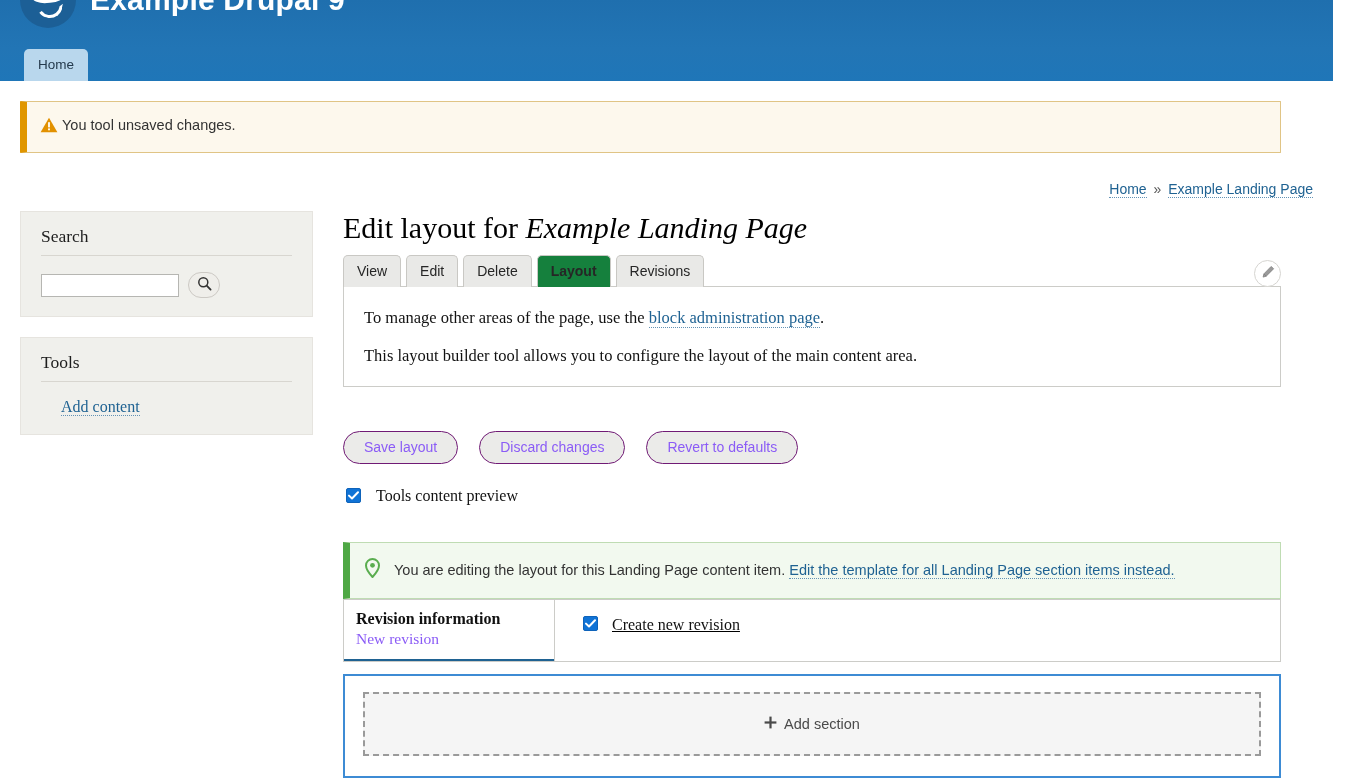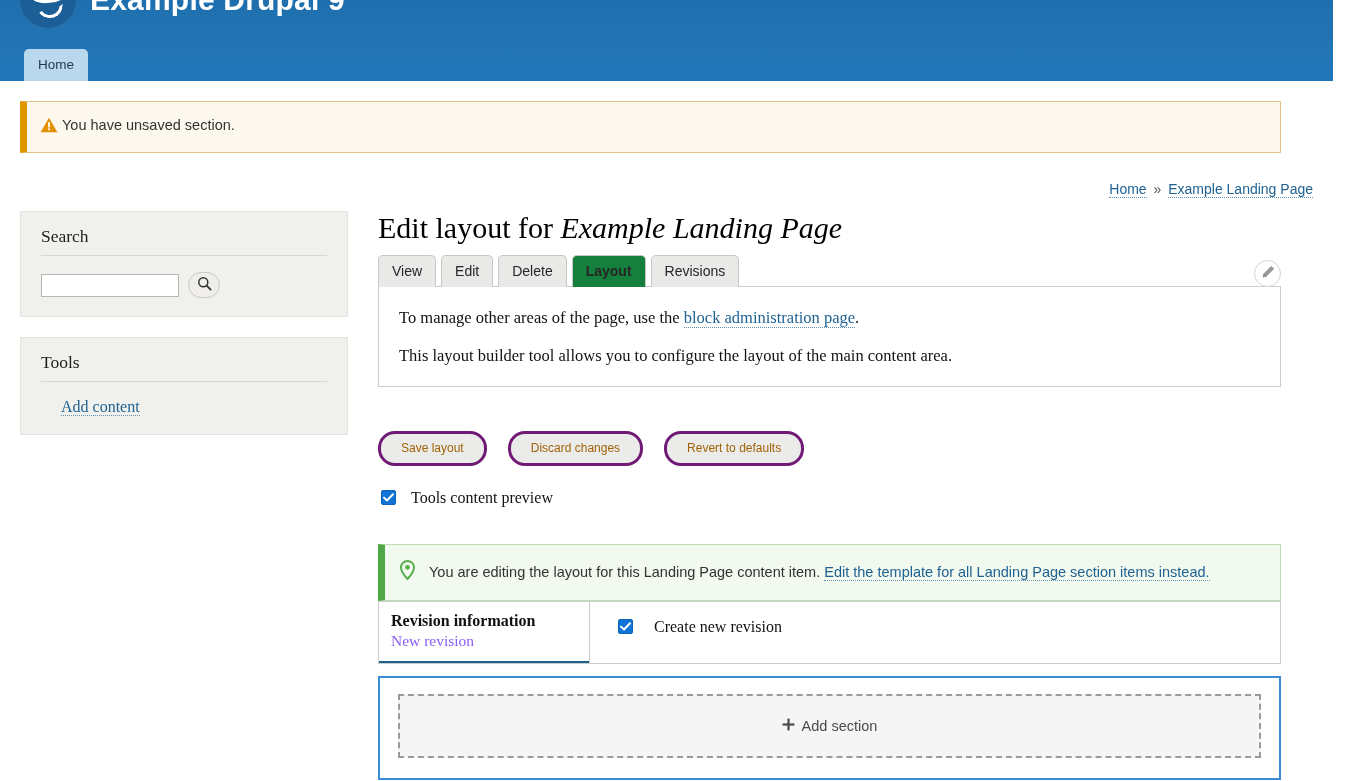--- a/index.html
+++ b/index.html
@@ -84,21 +84,21 @@
     font-size: 14px; color: #4c4d4f; text-align: right;
   }
   .breadcrumb a {
     color: #1f6292; text-decoration: none;
     border-bottom: 1px dotted #6292b5;
   }
   .breadcrumb .sep { padding: 0 3px; color: #555; }
 
   
   .columns { display: flex; align-items: flex-start; padding: 14px 0 0 20px; }
-  .sidebar { width: 328px; flex: none; }
+  .sidebar { width: 293px; flex: none; }
   .content { flex: 1; padding-left: 30px; padding-right: 52px; }
 
   .block {
     background: #f0f0ec; border: 1px solid #e6e4df;
     padding: 14px 20px 18px 20px; margin-bottom: 20px;
   }
   .block h2 {
     margin: 0 0 6px 0; font-size: 17.5px; font-weight: normal;
     font-family: "Liberation Serif", serif; color: #1e1e1e;
     padding-bottom: 8px; border-bottom: 1px solid #d8d6d0;
@@ -161,23 +161,23 @@
   }
   .help-box p:last-child { margin-bottom: 5px; }
   .help-box a {
     color: #1f6292; text-decoration: none;
     border-bottom: 1px dotted #6292b5;
   }
 
   
   .actions { display: flex; gap: 21px; padding: 44px 0 0 0; }
   .btn {
-    background: #ebebe9; border: 3px solid #701a75;
+    background: #ebebe9; border: 1px solid #701a75;
     border-radius: 17px; padding: 7px 20px 8px 20px;
-    font-size: 12px; color: #a16207; cursor: pointer;
+    font-size: 14px; color: #8b5cf6; cursor: pointer;
     font-family: "Liberation Sans", sans-serif;
   }
 
   .preview-toggle { display: flex; align-items: center; gap: 15px; padding: 23px 0 0 3px; }
   .cb {
     width: 15px; height: 15px; border-radius: 2px;
     background: #1073d6; border: 1px solid #0e63ba;
     display: flex; align-items: center; justify-content: center; flex: none;
     cursor: pointer;
   }
@@ -215,21 +215,21 @@
   }
   .vtab-title {
     font-family: "Liberation Serif", serif;
     font-size: 16px; font-weight: bold; color: #111111; line-height: 1.25;
   }
   .vtab-summary {
     font-family: "Liberation Serif", serif;
     font-size: 15.5px; color: #8b5cf6; line-height: 1.3;
   }
   .vtabs-pane { flex: 1; padding: 16px 18px 18px 28px; }
-  .pane-row { display: flex; align-items: center; gap: 21px; }
+  .pane-row { display: flex; gap: 14px; text-decoration: underline; }
   .pane-row label {
     font-family: "Liberation Serif", serif; font-size: 16px; color: #121212;
     cursor: pointer;
   }
 
   
   .layout-builder {
     border: 2px solid #3d8bd4; background: #ffffff;
     margin-top: 12px; padding: 16px 18px 20px 18px;
   }
@@ -265,21 +265,21 @@
 
   <div class="messages-region">
     <div class="message">
       <span class="msg-icon">
         <svg width="18" height="16" viewBox="0 0 18 16">
           <path d="M9 0.7 L17.4 15.3 L0.6 15.3 Z" fill="#e29100"></path>
           <rect x="8.1" y="5.2" width="1.8" height="5.2" fill="#ffffff"></rect>
           <rect x="8.1" y="11.4" width="1.8" height="1.9" fill="#ffffff"></rect>
         </svg>
       </span>
-      <span class="msg-text">You have unsaved section.</span>
+      <span class="msg-text">You tool unsaved changes.</span>
     </div>
   </div>
 
   <div class="breadcrumb">
     <a href="#">Home</a>
     <span class="sep">»</span>
     <a href="#">Example Landing Page</a>
   </div>
 
   <div class="columns">

